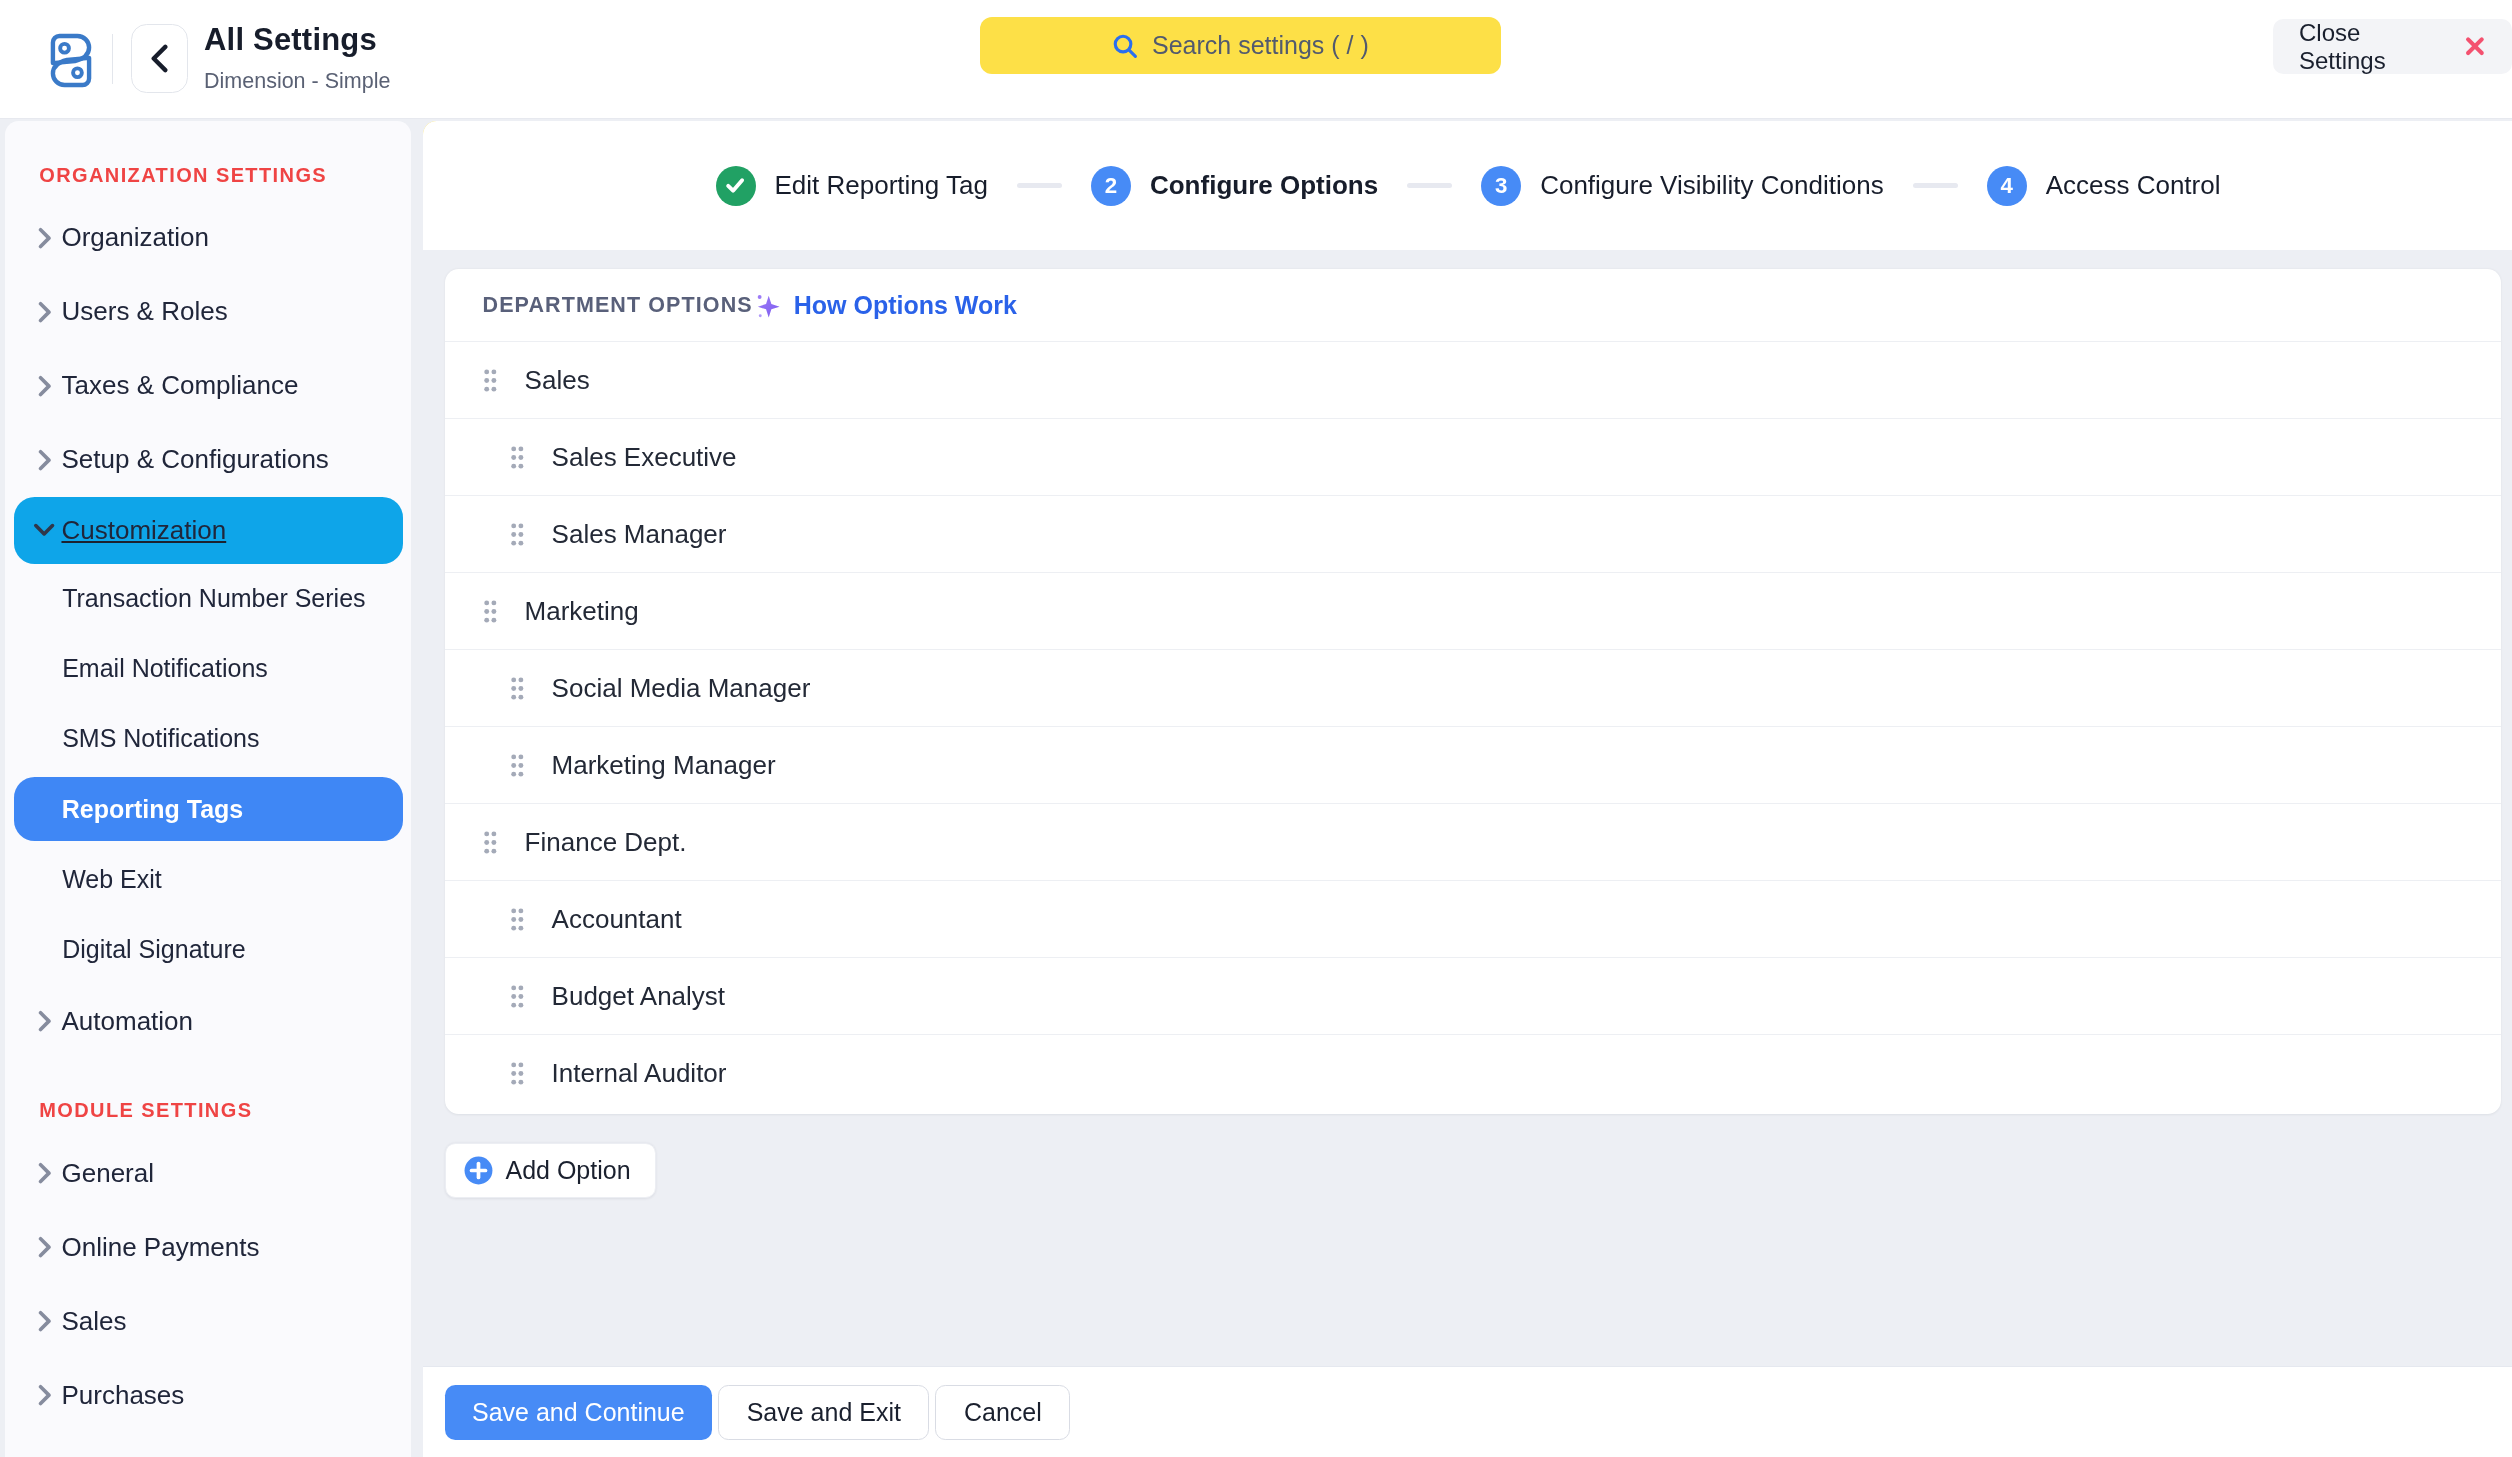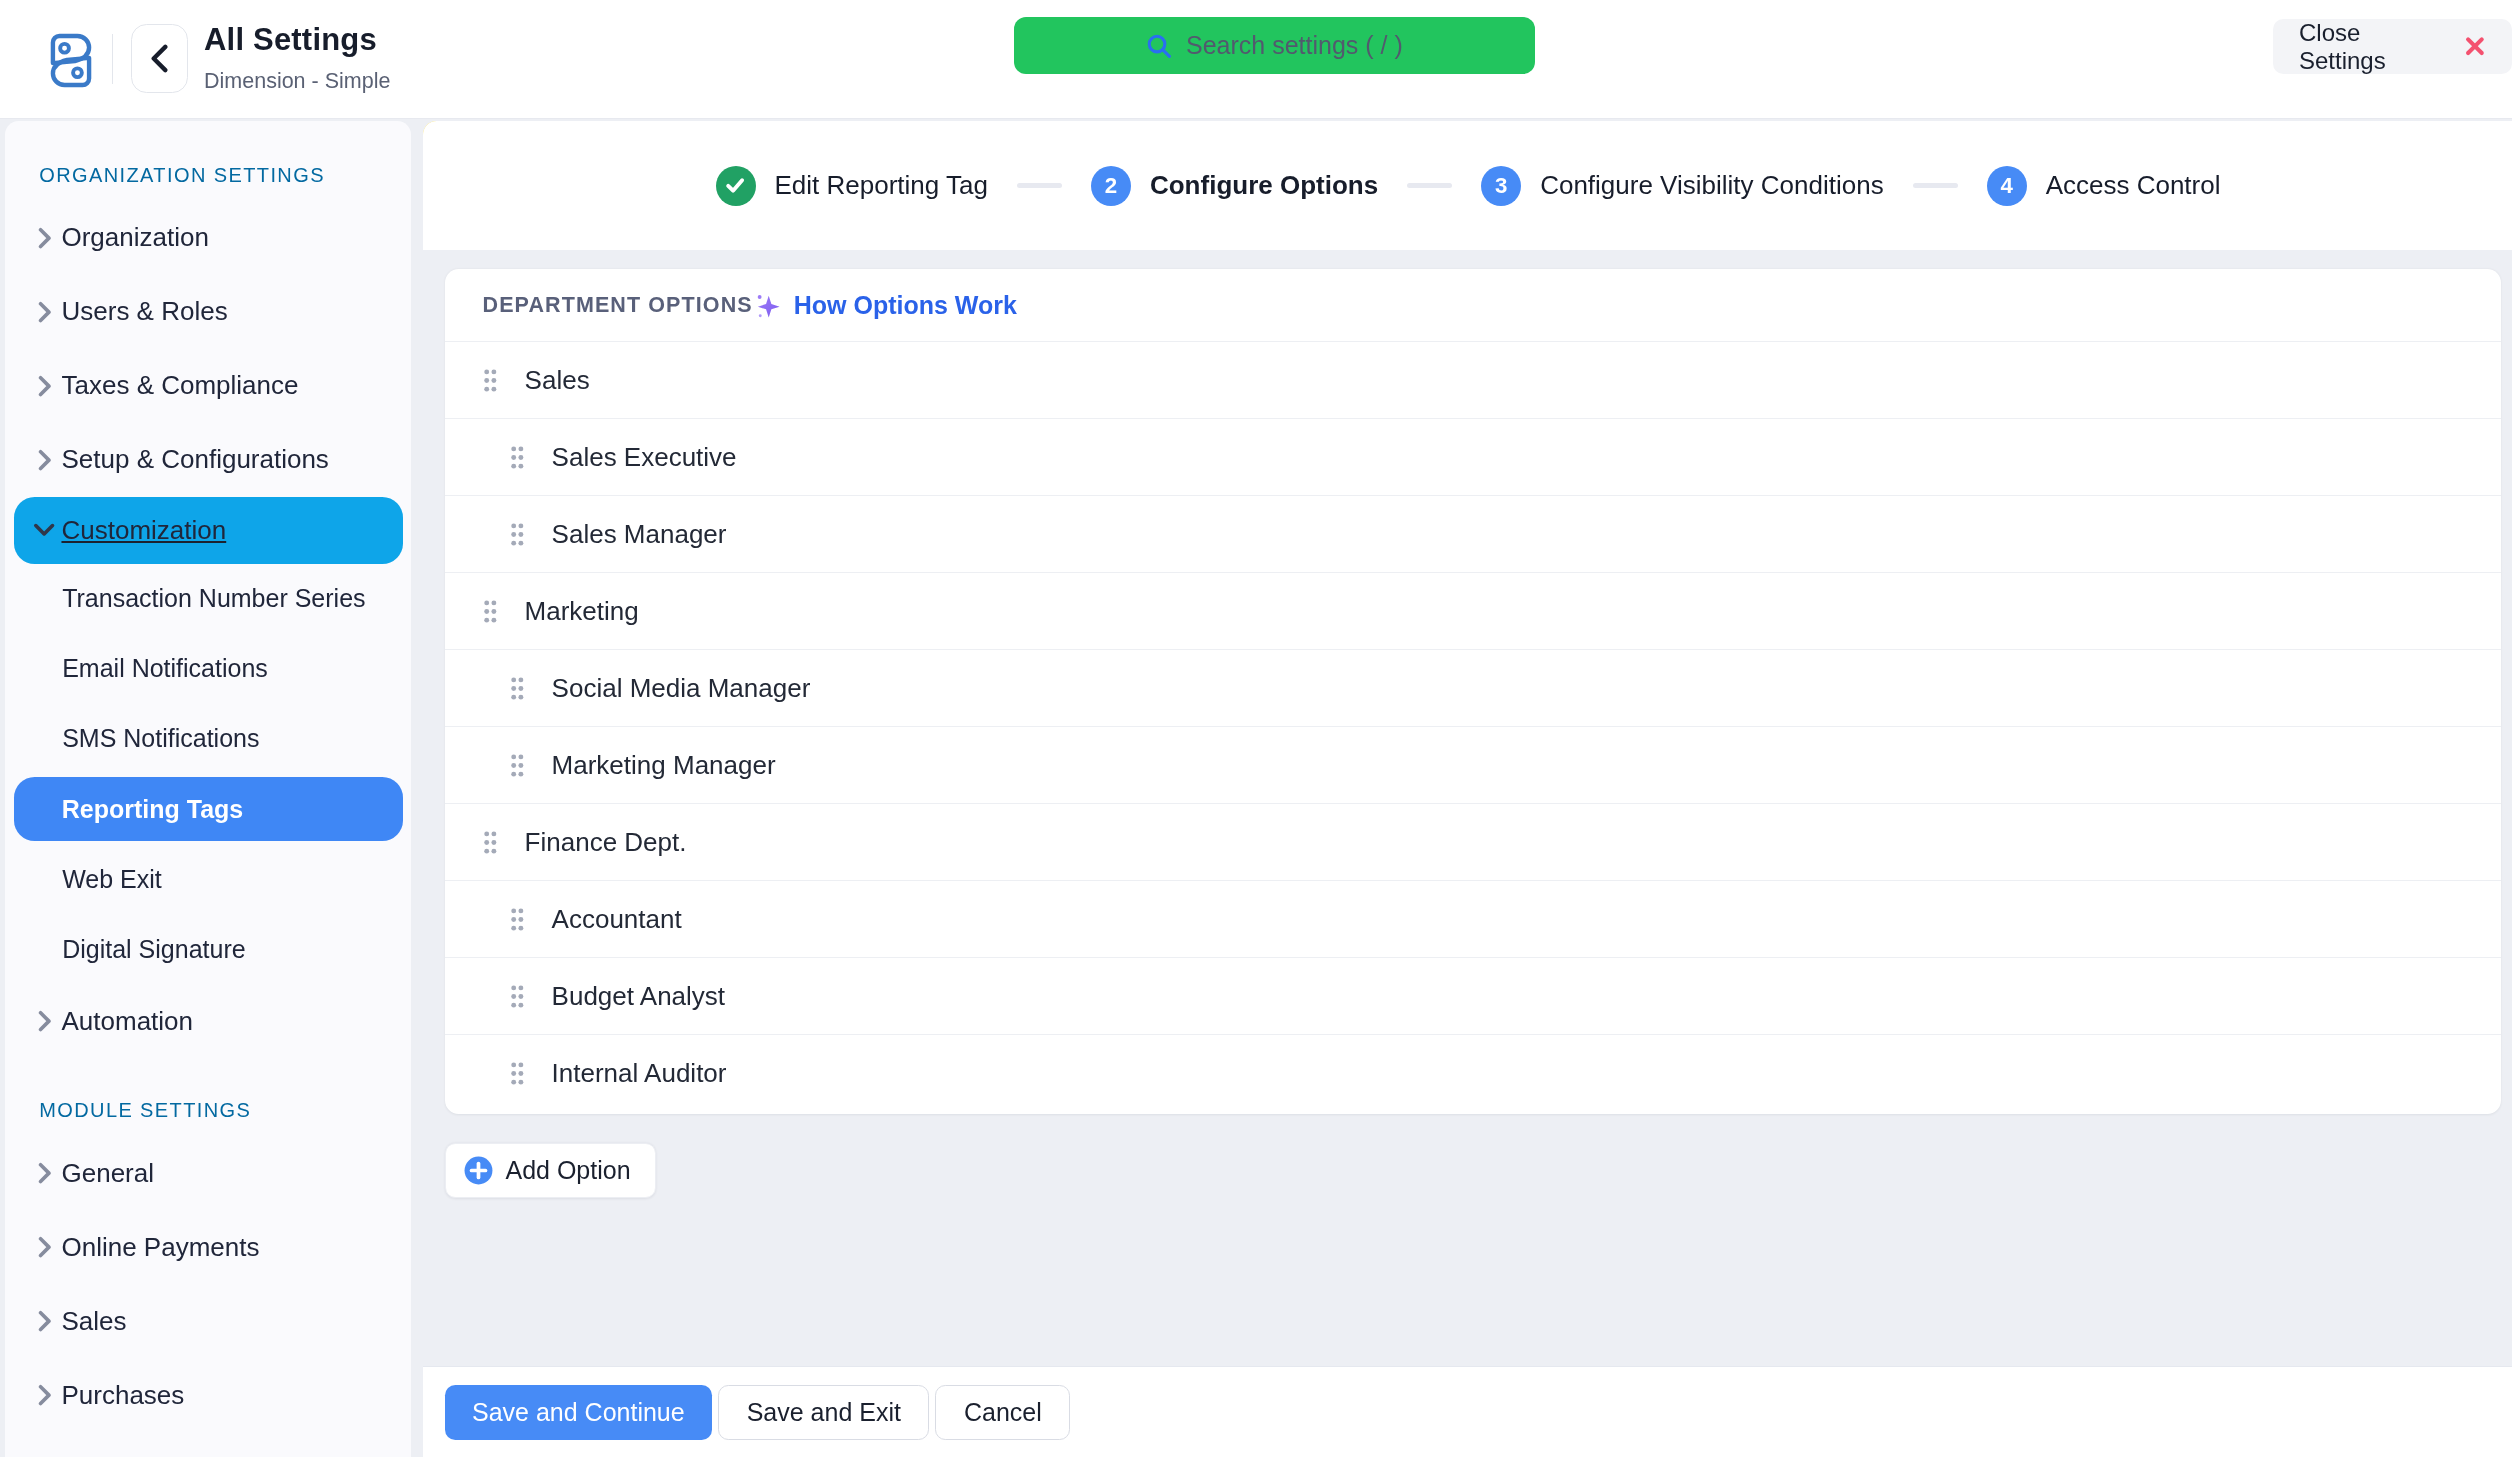--- a/index.html
+++ b/index.html
@@ -8,31 +8,31 @@
   .screen { position:relative; width:2512px; height:1457px; overflow:hidden; }
 
   
   .topbar { position:absolute; left:0; top:0; width:2512px; height:119px; background:#ffffff; border-bottom:0.9px solid #e7e9ef; }
   .logo { position:absolute; left:40px; top:27.5px; width:62px; height:65px; }
   .topbar-divider { position:absolute; left:112px; top:34px; width:0.9px; height:50px; background:#e3e6ec; }
   .back-btn { position:absolute; left:131px; top:24px; width:57px; height:69px; border:0.9px solid #e3e6ec; border-radius:15.5px; background:#fff; display:flex; align-items:center; justify-content:center; cursor:pointer; }
   .title-wrap { position:absolute; left:204px; top:22.3px; }
   .page-title { font-size:31px; font-weight:700; color:#171d2b; letter-spacing:0.2px; }
   .page-subtitle { font-size:21.5px; color:#5a6174; margin-top:10.3px; }
-  .searchbar { position:absolute; left:1014px; top:17px; width:521px; height:57px; background:#22c55e; border-radius:12px; display:flex; align-items:center; justify-content:center; gap:13.7px; cursor:text; }
+  .searchbar { position:absolute; left:980px; top:17px; width:521px; height:57px; background:#fde047; border-radius:12px; display:flex; align-items:center; justify-content:center; gap:13.7px; cursor:text; }
   .searchbar .ph { font-size:25px; color:#525a6e; }
   .close-btn { position:absolute; left:2273px; top:19px; height:55px; padding:0 26px; background:#f3f4f7; border-radius:10.3px; display:flex; align-items:center; gap:13.7px; cursor:pointer; }
   .close-btn .lbl { font-size:24px; color:#1a202e; font-weight:500; }
 
   
   .sidebar { position:absolute; left:5.2px; top:121px; width:406px; height:1336px; background:#fafafd; border-radius:13.7px 13.7px 0 0; overflow:hidden; }
   .mainpanel { position:absolute; left:423px; top:121px; width:2090px; height:1336px; background:#fde047; border-radius:13.7px 0 0 0; overflow:hidden; }
 
   
-  .side-header { font-size:20px; font-weight:400; color:#0369a1; letter-spacing:1.4px; margin:43px 0 13.7px 34px; }
+  .side-header { font-size:20px; font-weight:700; color:#ef4444; letter-spacing:1.4px; margin:43px 0 13.7px 34px; }
   .side-header.second { margin-top:41px; }
   .side-item { height:74px; display:flex; align-items:center; cursor:pointer; }
   .side-item .chev { width:34px; margin-left:22.3px; display:flex; align-items:center; justify-content:center; }
   .side-item .lbl { font-size:26px; color:#20263a; }
   .side-item.expanded { background:#0ea5e9; border-radius:20.6px; margin:0 8.6px; height:67px;text-decoration:underline; }
   .side-item.expanded .chev { margin-left:13.7px; }
   .side-item.expanded .lbl { font-weight:500; }
   .side-sub { height:70px; display:flex; align-items:center; padding-left:57px; cursor:pointer; }
   .side-sub .lbl { font-size:25px; color:#20263a; }
   .side-sub.selected { background:#3f87f5; border-radius:20.6px; margin:3.4px 8.6px; height:64px; padding-left:48px; }

